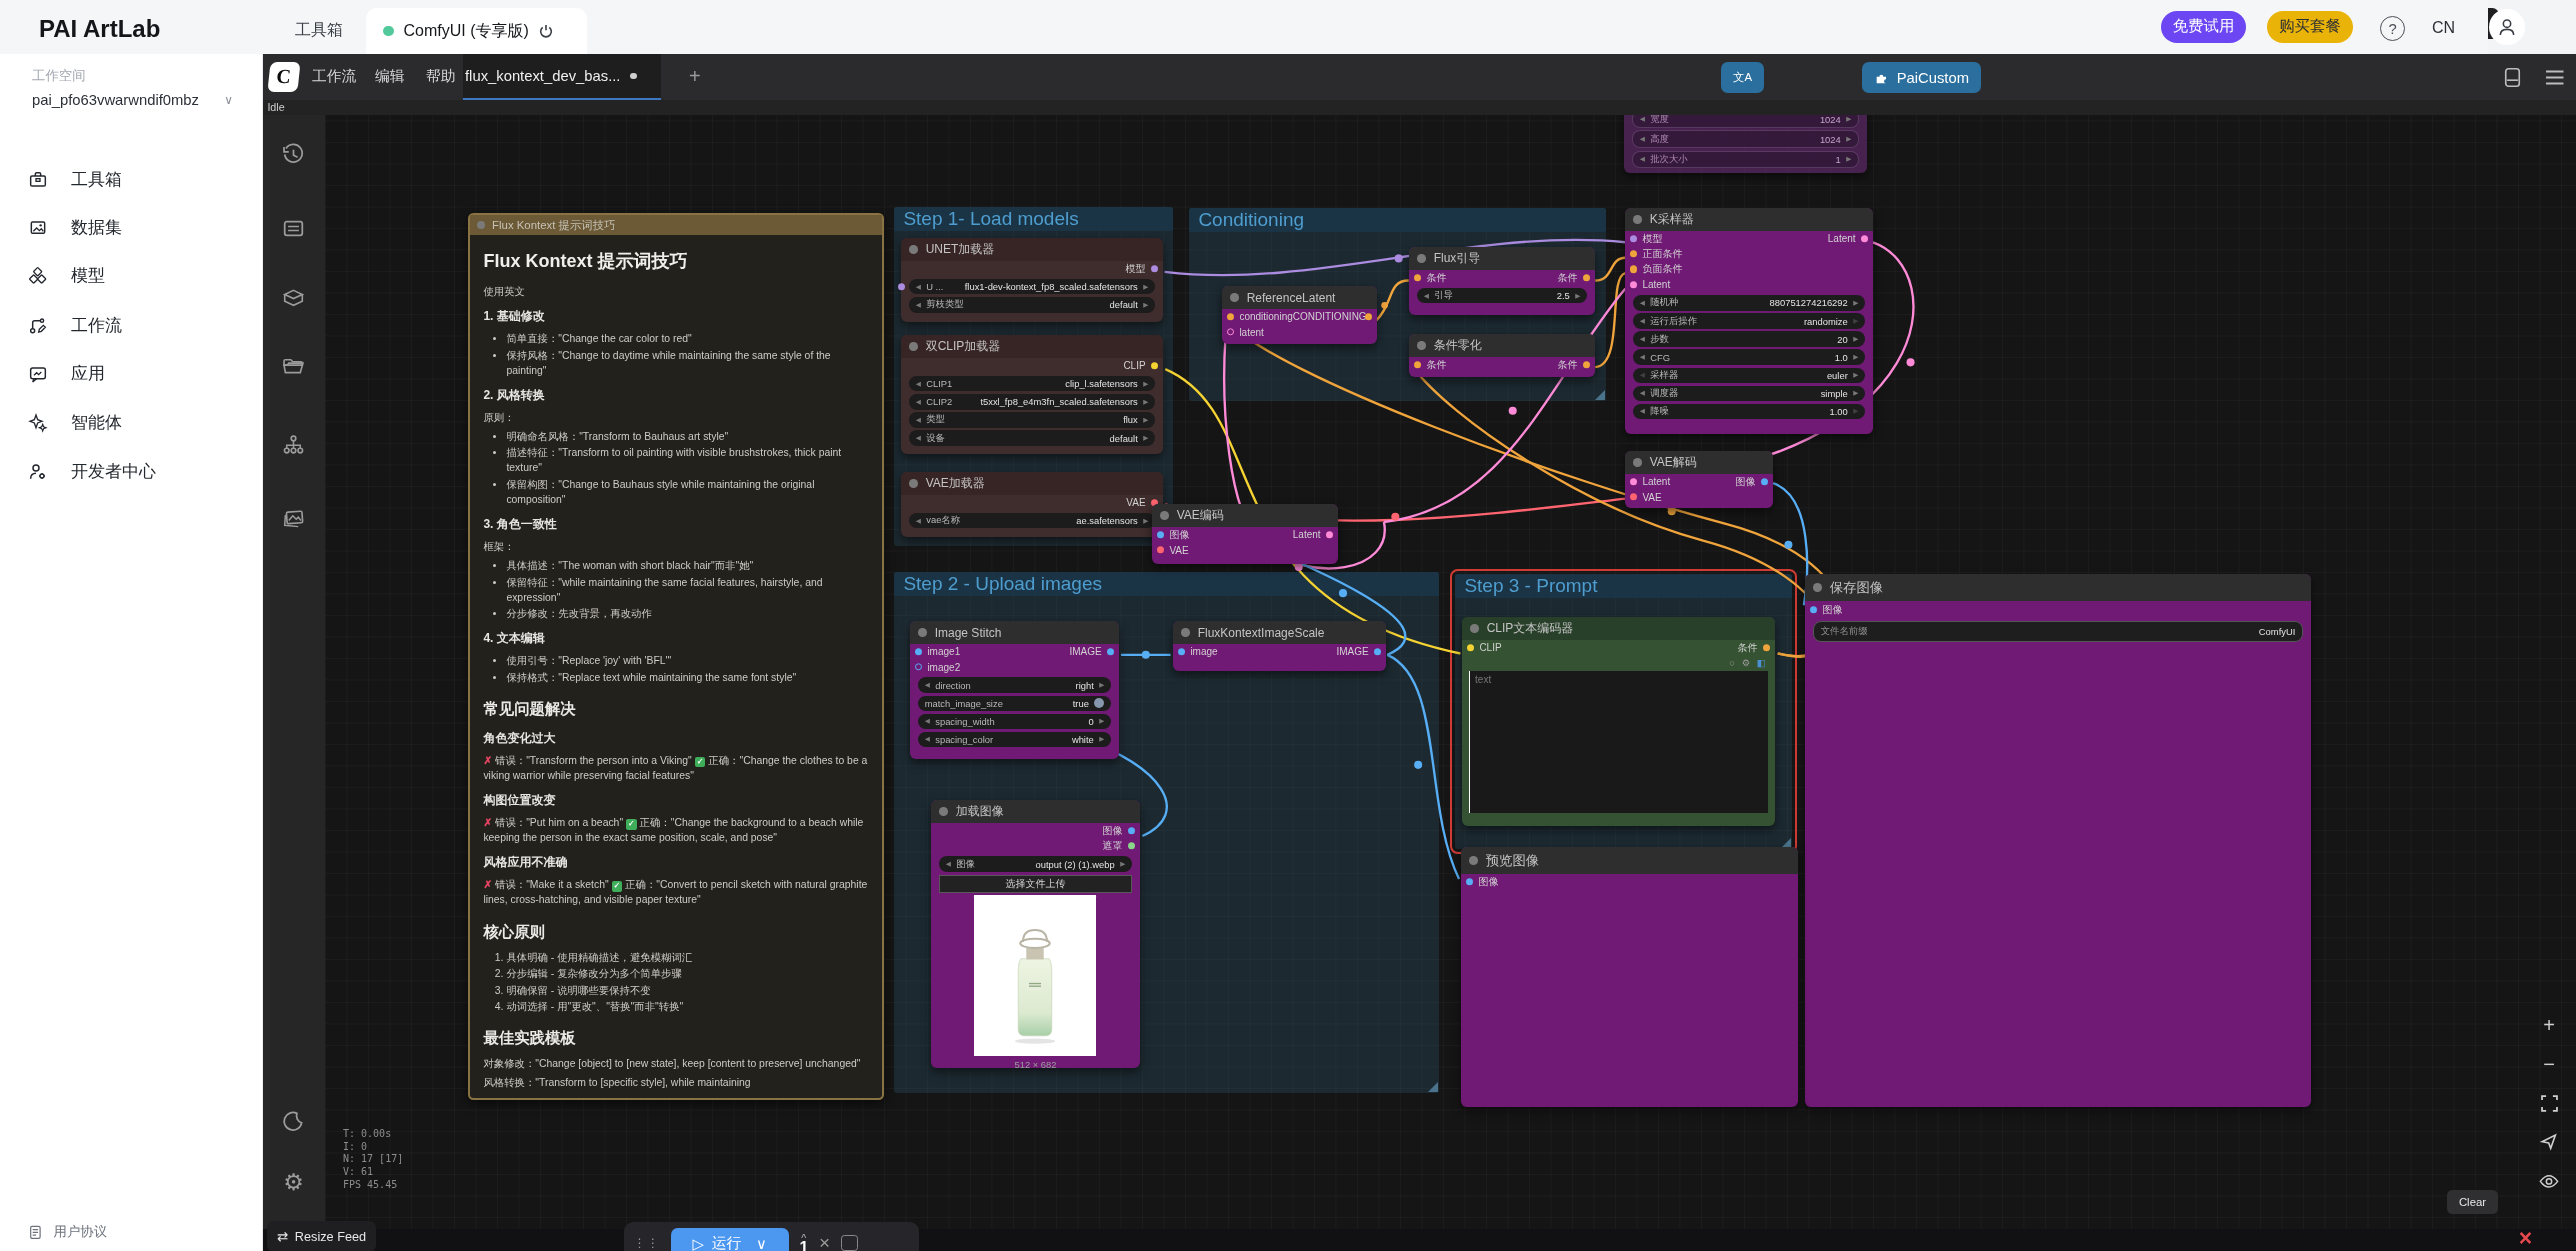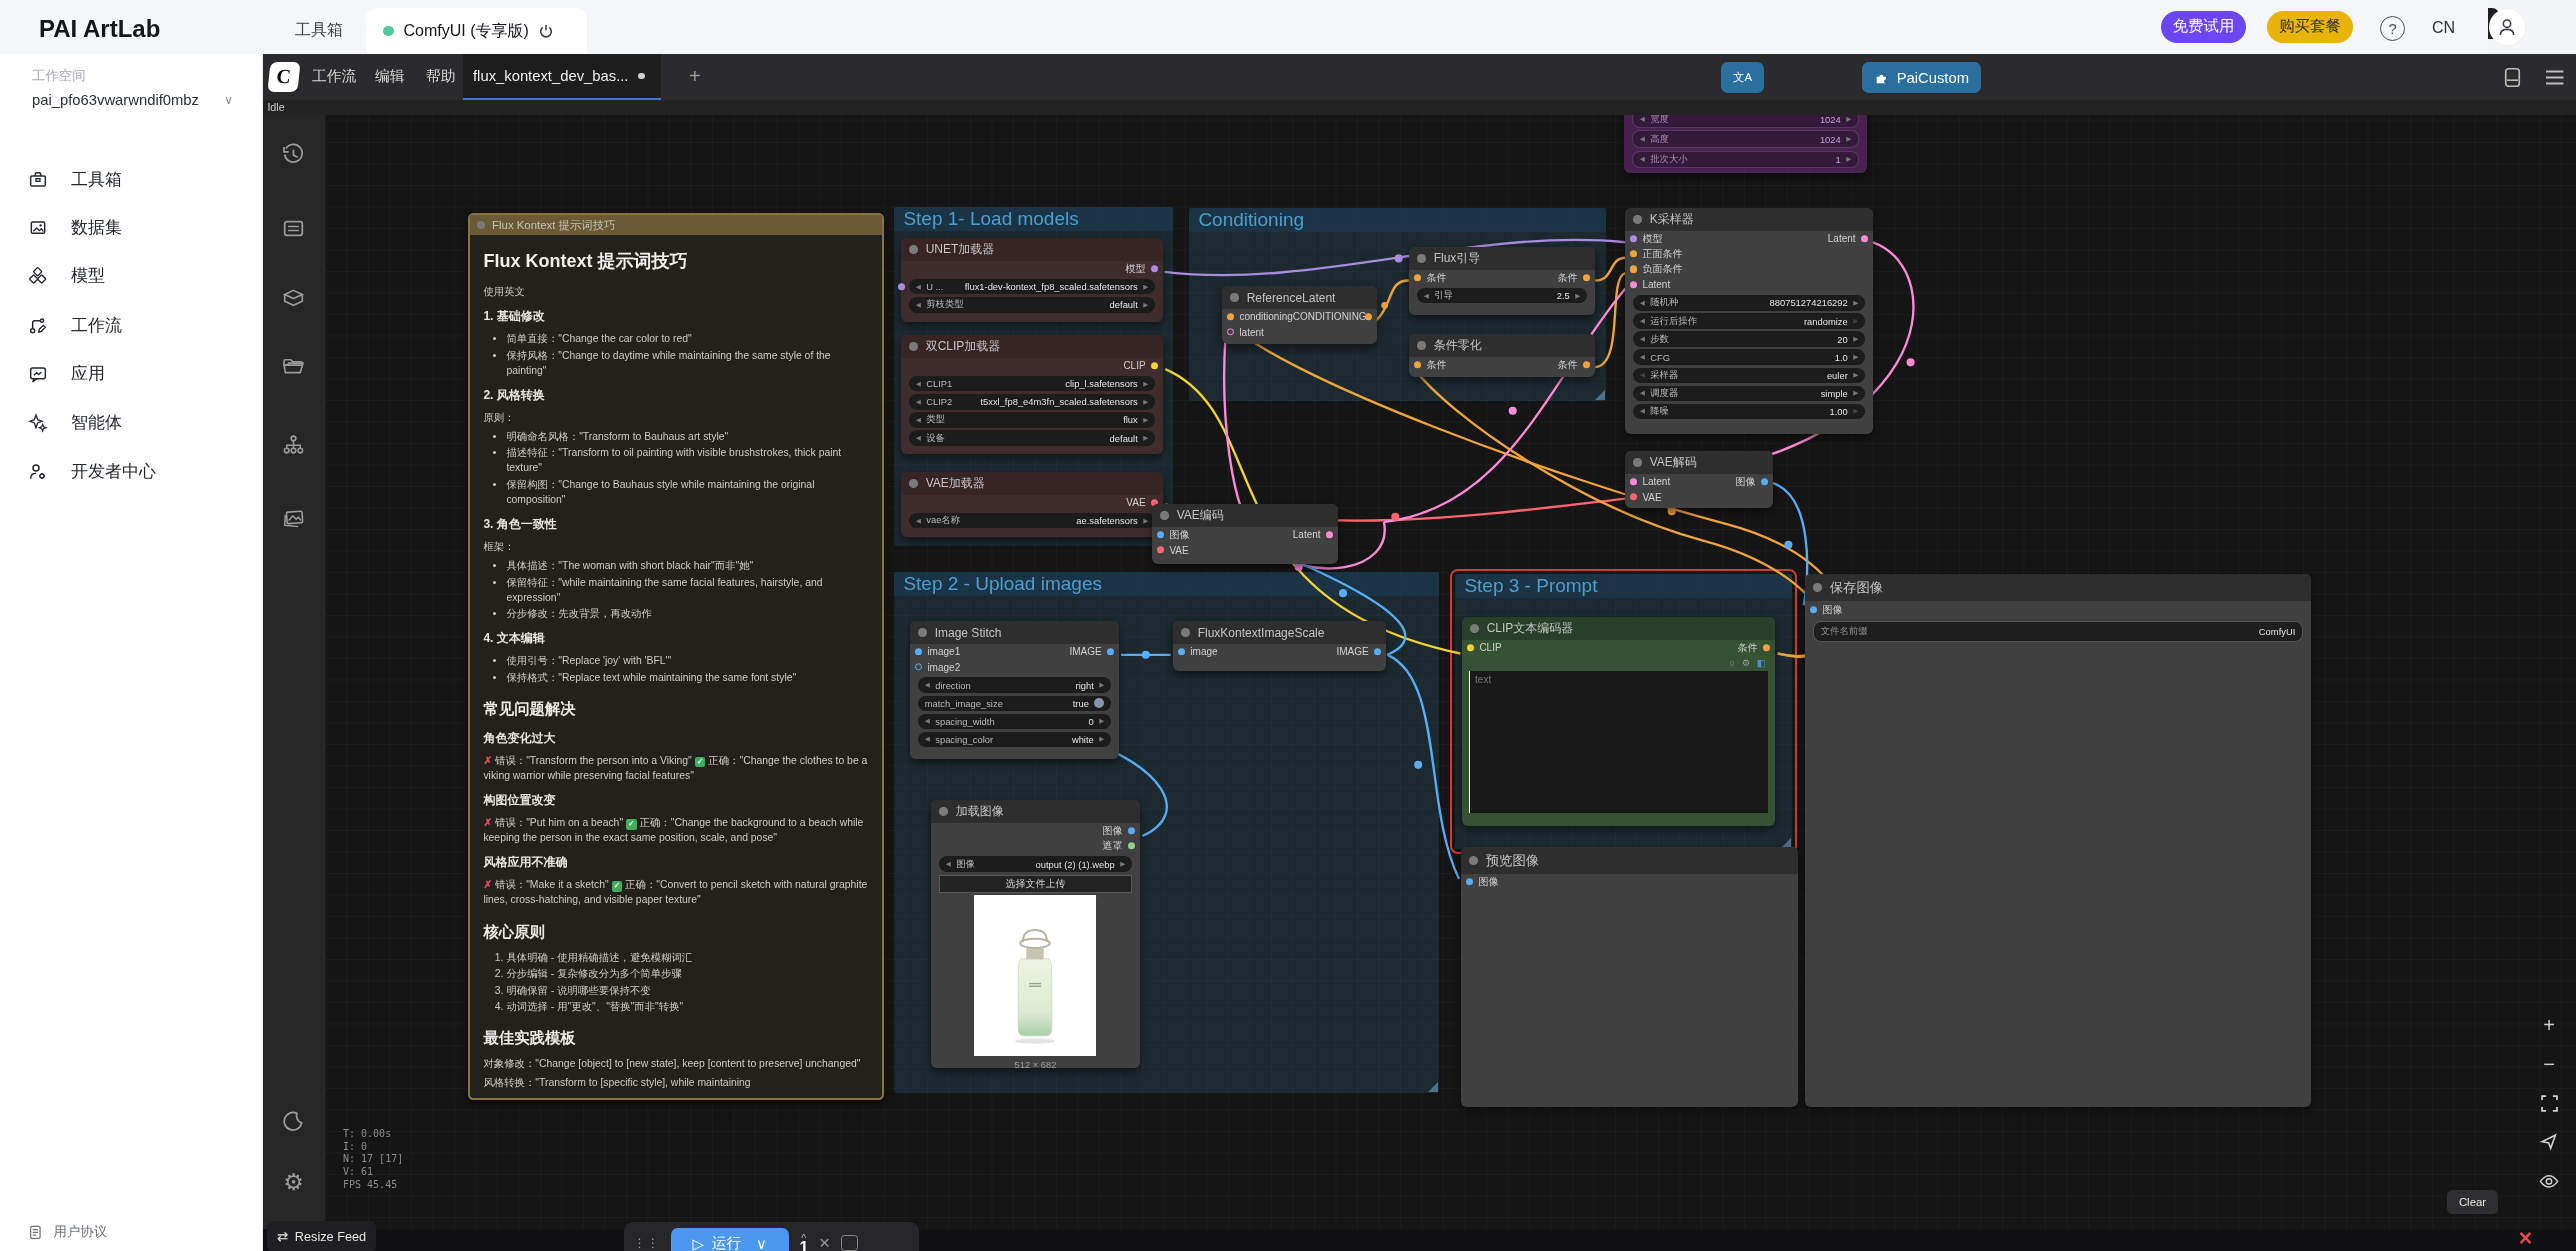--- a/index.html
+++ b/index.html
@@ -33,21 +33,21 @@
              padding-left:28px;box-sizing:border-box;font-size:17px;color:#23272e;cursor:pointer;}
   .side-item svg{flex:0 0 auto;}
   .side-footer{position:absolute;left:28px;bottom:10.7px;display:flex;gap:10.7px;align-items:center;font-size:13.4px;color:#6d737c;}
   
   .menubar{position:absolute;left:262px;top:54px;width:2314px;height:46px;background:#2b2b2e;z-index:15;}
   .comfy-logo{position:absolute;left:6.7px;top:8px;width:29.5px;height:29.5px;background:#fff;border-radius:6.7px;
               display:flex;align-items:center;justify-content:center;font-weight:900;font-size:20px;color:#0a0a0a;
               font-family:"Liberation Serif",serif;transform:skewX(-6deg);}
   .menu-item{position:absolute;top:12.7px;font-size:14.8px;color:#d6d6d6;cursor:pointer;}
   .wf-tab{position:absolute;left:201px;top:0;width:198px;height:46px;background:#1e1e1f;display:flex;align-items:center;
-          gap:9.4px;padding:0 10px;box-sizing:border-box;border-bottom:2.7px solid #3d78c2;}
+          gap:9.4px;padding:0 2px;box-sizing:border-box;border-bottom:2.7px solid #3d78c2;}
   .wf-tab .t{font-size:14.8px;color:#f0f0f0;}
   .wf-dot{width:6.7px;height:6.7px;border-radius:50%;background:#cfcfcf;}
   .newtab{position:absolute;left:427px;top:10.7px;font-size:20px;color:#9a9a9a;}
   .tb-group{position:absolute;top:8px;height:31px;background:#1f1f22;border-radius:6.7px;display:flex;align-items:center;z-index:16;}
   .tb-btn{height:31px;border-radius:6.7px;display:flex;align-items:center;justify-content:center;gap:6.7px;
           font-size:14.8px;color:#fff;cursor:pointer;padding:0 9.4px;box-sizing:border-box;}
   .tb-btn.blue{background:#2a6f9e;}
   .idle-strip{position:absolute;left:262px;top:99px;width:2314px;height:16px;background:#232323;z-index:12;
               font-size:10.7px;color:#cfcfcf;display:flex;align-items:center;padding-left:5.4px;box-sizing:border-box;}
   .activity{position:absolute;left:262px;top:115px;width:63px;height:1114px;background:#262627;z-index:12;}
@@ -59,21 +59,21 @@
                      linear-gradient(90deg,rgba(255,255,255,.03) 0.7px,transparent 0.7px);
     background-size:21.5px 21.5px;}
   .grp{position:absolute;z-index:1;background:rgba(47,88,114,.30);border-radius:2.7px;}
   .grp .gt{height:24px;background:rgba(27,54,72,.88);color:#4e9dcf;font-size:19px;display:flex;align-items:center;
            padding:0 9.4px;border-radius:2.7px 2.7px 0 0;white-space:nowrap;}
   .grp::after{content:"";position:absolute;right:1.3px;bottom:1.3px;width:0;height:0;
            border-left:10.7px solid transparent;border-bottom:10.7px solid rgba(90,140,170,.75);}
   .grp.selected{outline:2px solid #cf3b35;outline-offset:3.4px;}
   svg.links{position:absolute;left:0;top:0;width:2576px;height:1252px;z-index:2;pointer-events:none;}
   
-  .node{position:absolute;background:#404040;border-radius:6px;box-shadow:0 4px 9.4px rgba(0,0,0,.5);z-index:3;
+  .node{position:absolute;background:#701a75;border-radius:6px;box-shadow:0 4px 9.4px rgba(0,0,0,.5);z-index:3;
         color:#c8c8c8;box-sizing:border-box;}
   .nhead{height:23px;display:flex;align-items:center;gap:8px;padding:0 8px;font-size:12px;color:#c4c4c4;
          background:#2e2e2e;border-radius:6px 6px 0 0;white-space:nowrap;overflow:hidden;}
   .cdot{width:8.7px;height:8.7px;border-radius:50%;background:#7a7a7a;flex:0 0 auto;}
   .node.maroon{background:#3f2c2c;} .node.maroon .nhead{background:#372424;}
   .node.green{background:#355232;} .node.green .nhead{background:#28402a;}
   .node.purple{background:rgba(86,38,96,.78);z-index:3;border-radius:0 0 6px 6px;}
   .prow{position:relative;height:15.4px;display:flex;align-items:center;font-size:10px;color:#d2d2d2;}
   .plab-in{margin-left:17.4px;} .plab-out{margin-left:auto;margin-right:17.4px;}
   .dot{position:absolute;top:50%;transform:translateY(-50%);width:7.4px;height:7.4px;border-radius:50%;}

